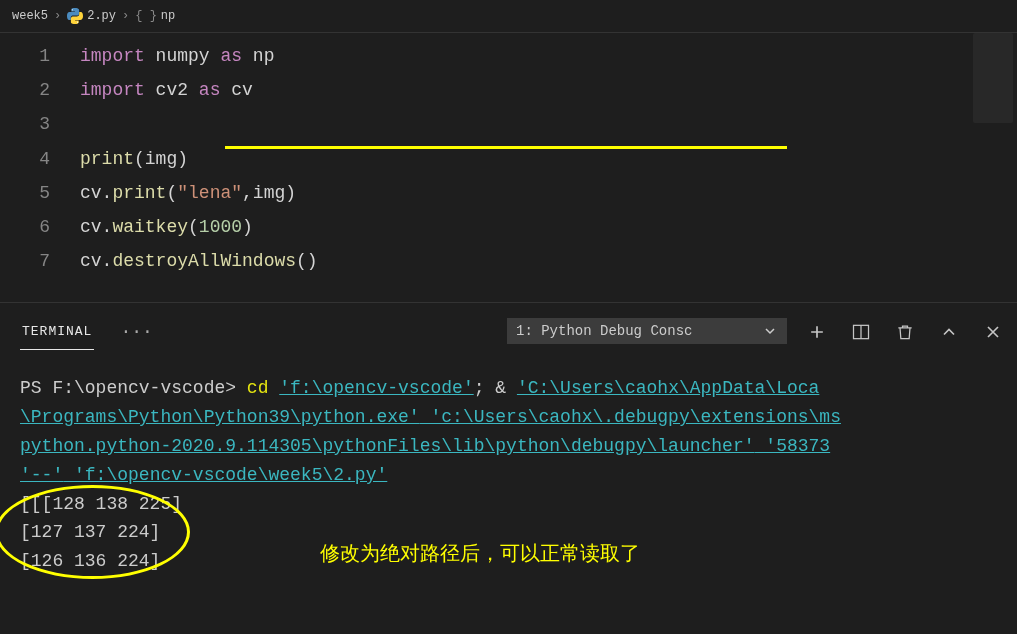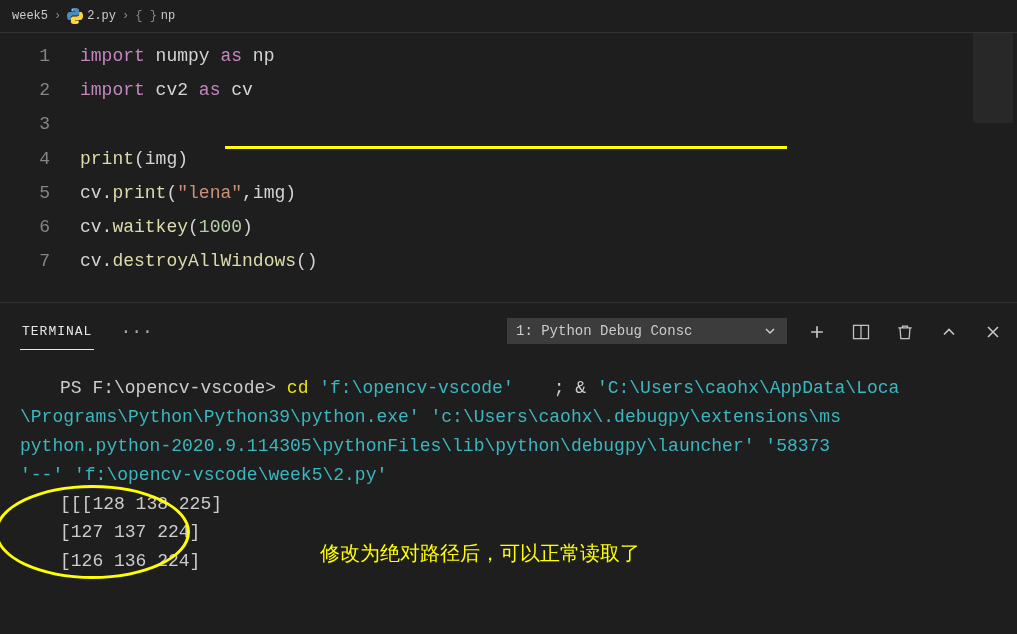--- a/index.html
+++ b/index.html
@@ -98,23 +98,23 @@
   display: flex;
 }
 .icon-btn svg { width: 20px; height: 20px; stroke: currentColor; fill: none; }
 .terminal {
   font-size: 18px;
   padding: 20px 20px;
   line-height: 1.6;
   color: #cccccc;
   position: relative;
 }
-.tcyan { color: #3bb7c0; }
+.tcyan { color: #3bb7c0; text-decoration: underline; }
 .tyellow { color: #e5e510; }
-.twhite { color: #cccccc; margin-left: 40px; }
+.twhite { color: #cccccc; }
 .ellipse {
   position: absolute;
   border: 3px solid #ffff00;
   border-radius: 50%;
 }
 .annotation {
   position: absolute;
   color: #ffff00;
   font-size: 20px;
   font-family: Liberation Serif, serif;

